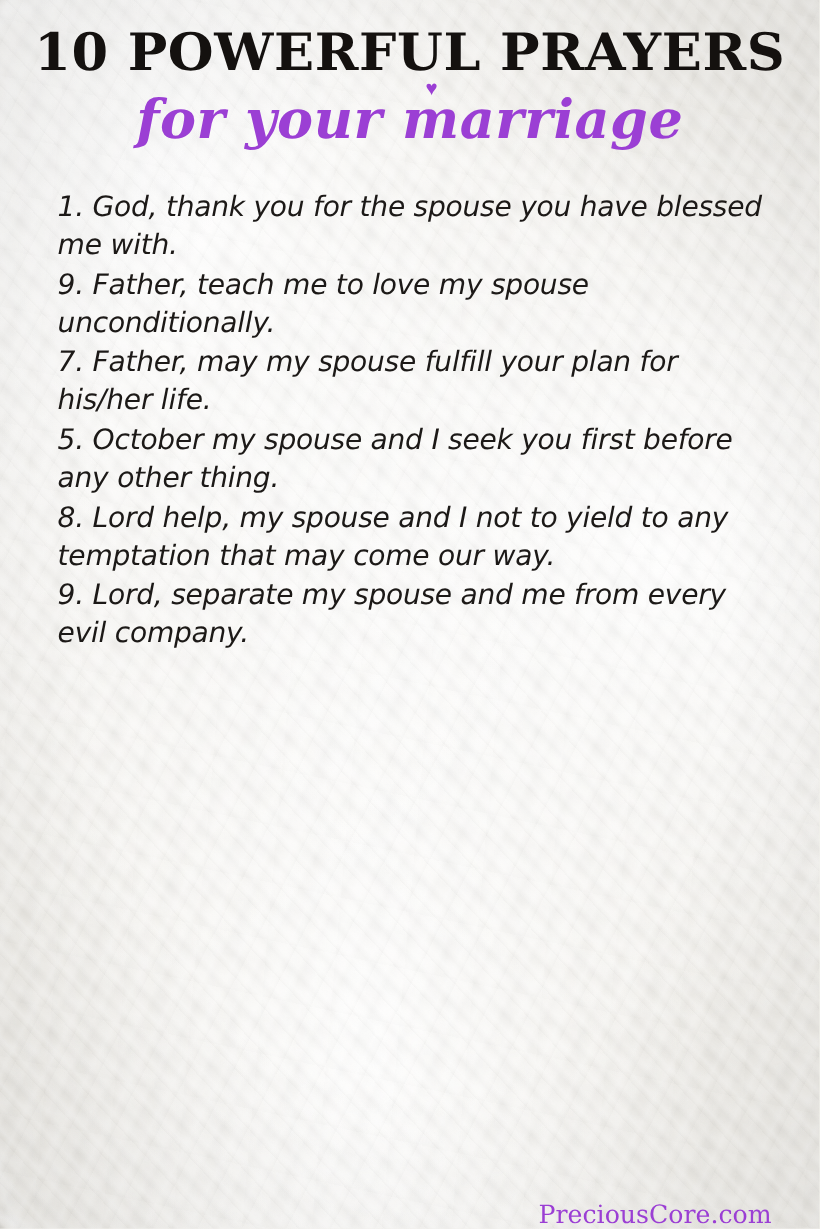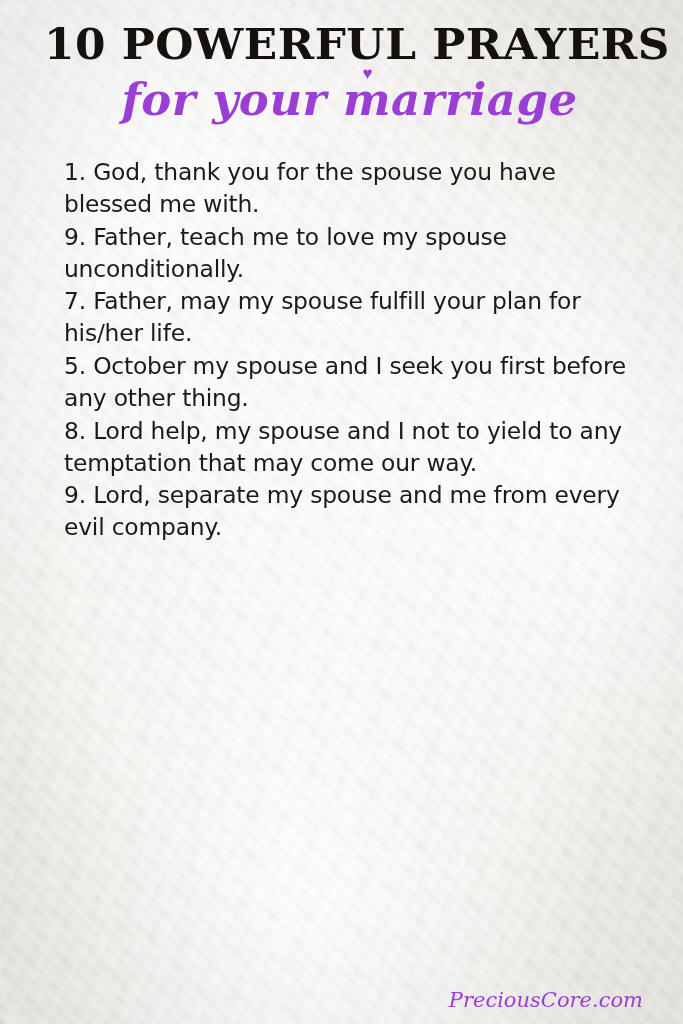--- a/index.html
+++ b/index.html
@@ -47,21 +47,20 @@
   .vignette {
     position: absolute;
     inset: 0;
     pointer-events: none;
     background: radial-gradient(ellipse at 50% 50%, rgba(0,0,0,0) 55%, rgba(0,0,0,0.06) 100%);
   }
 
   .content {
     position: relative;
     z-index: 3;
-    margin-left: 16px;
   }
 
   .title-main {
     margin: 0;
     padding-top: 22px;
     text-align: center;
     font-family: "DejaVu Serif", serif;
     font-weight: bold;
     font-size: 43px;
     letter-spacing: 0.5px;
@@ -104,34 +103,34 @@
     list-style: none;
     margin: 0;
     padding: 0;
     margin-top: 22px;
     padding-left: 14px;
     padding-right: 6px;
   }
 
   .prayer-item {
     font-family: "DejaVu Sans", sans-serif;
+    font-style: italic;
     font-size: 23.4px;
     line-height: 1.36;
     color: #1c1917;
     margin: 0 0 1px 0;
     letter-spacing: -0.2px;
     text-indent: 0;
   }
 
   .credit {
     position: absolute;
     right: 40px;
-    bottom: 12px;
+    bottom: 0;
     font-family: "DejaVu Serif", serif;
-    font-style: italic;
     font-size: 21px;
     color: #9b3fd4;
     z-index: 4;
   }
 </style>
 </head>
 <body>
 
 <div class="poster">
   <div class="paper-texture"></div>

